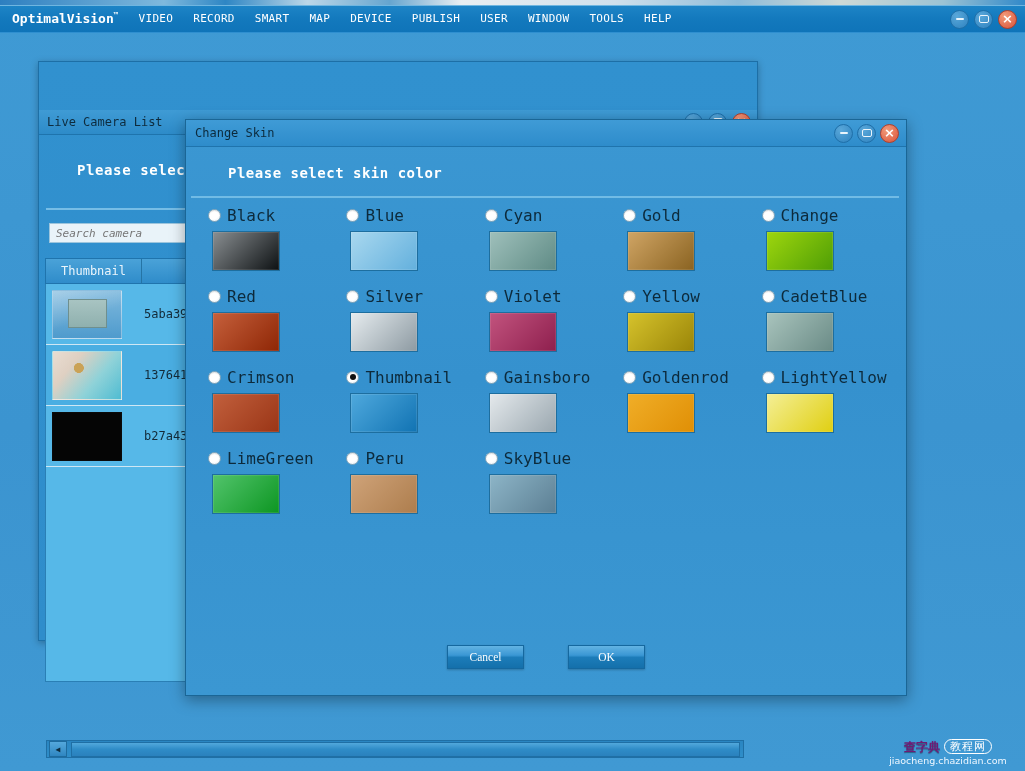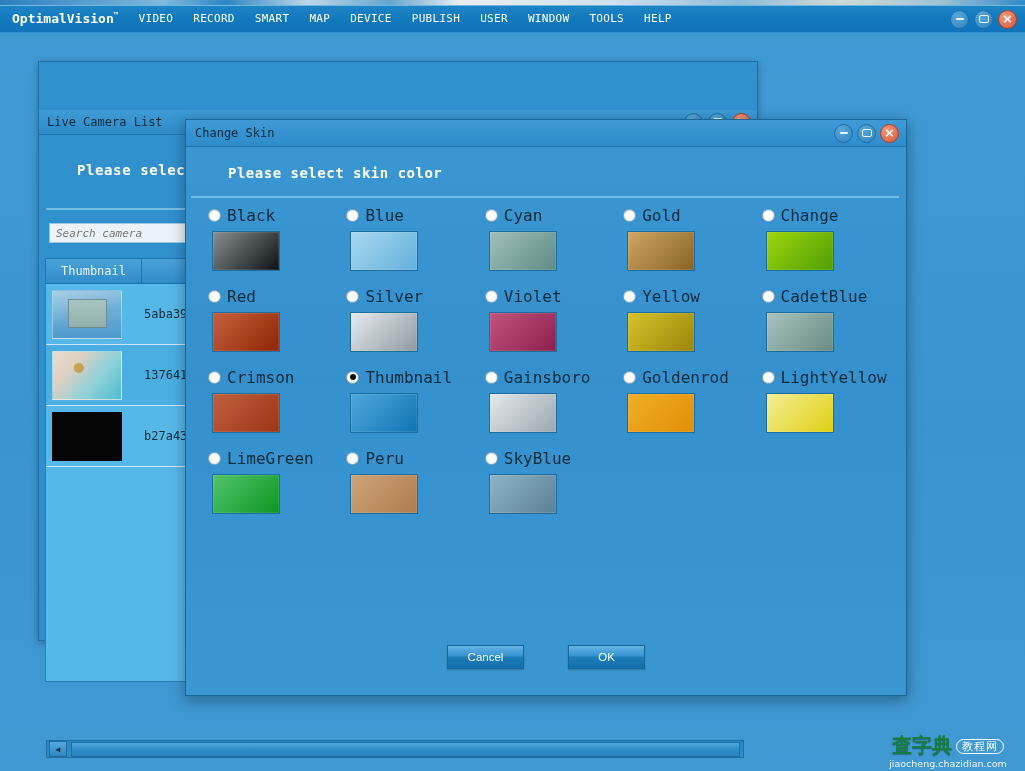--- a/index.html
+++ b/index.html
@@ -212,35 +212,35 @@
 
   .dialog-buttons {
     position: absolute; left: 0; bottom: 26px; width: 720px;
     display: flex; justify-content: center; gap: 44px;
   }
   .btn {
     width: 75px; height: 22px;
     background: linear-gradient(180deg,#63b3e3 0%, #3a97d4 42%,
                 #1c7cb9 52%, #1470ab 100%);
     border: 1px solid #15689f; color: #ffffff; font-size: 11.5px;
-    font-family: Liberation Sans, sans-serif;
+    font-family: Liberation Serif, serif;
     display: flex; align-items: center; justify-content: center;
     box-shadow: 0 1px 2px rgba(0,0,0,0.22);
   }
 
   
   .watermark {
     position: absolute; right: 2px; bottom: 2px; width: 150px; height: 33px;
     display: flex; flex-direction: column; align-items: center;
     justify-content: center; line-height: 1;
   }
   .wm-top { display: flex; align-items: center; gap: 4px; }
   .wm-cn {
-    color: #15803d; font-size: 20px; font-weight: bold;
-    font-family: Liberation Mono, monospace;
+    color: #701a75; font-size: 12px; font-weight: bold;
+    font-family: Liberation Serif, serif;
     text-shadow: 0 1px 1px rgba(0,0,0,0.4);
   }
   .wm-box {
     color: #ffffff; font-size: 11px; font-family: "DejaVu Sans", sans-serif;
     border: 1px solid #ffffff; border-radius: 9px; padding: 1px 5px;
     letter-spacing: 1px;
   }
   .wm-url {
     color: #eef7ff; font-size: 9.5px; margin-top: 2px;
     font-family: "DejaVu Sans", sans-serif;

